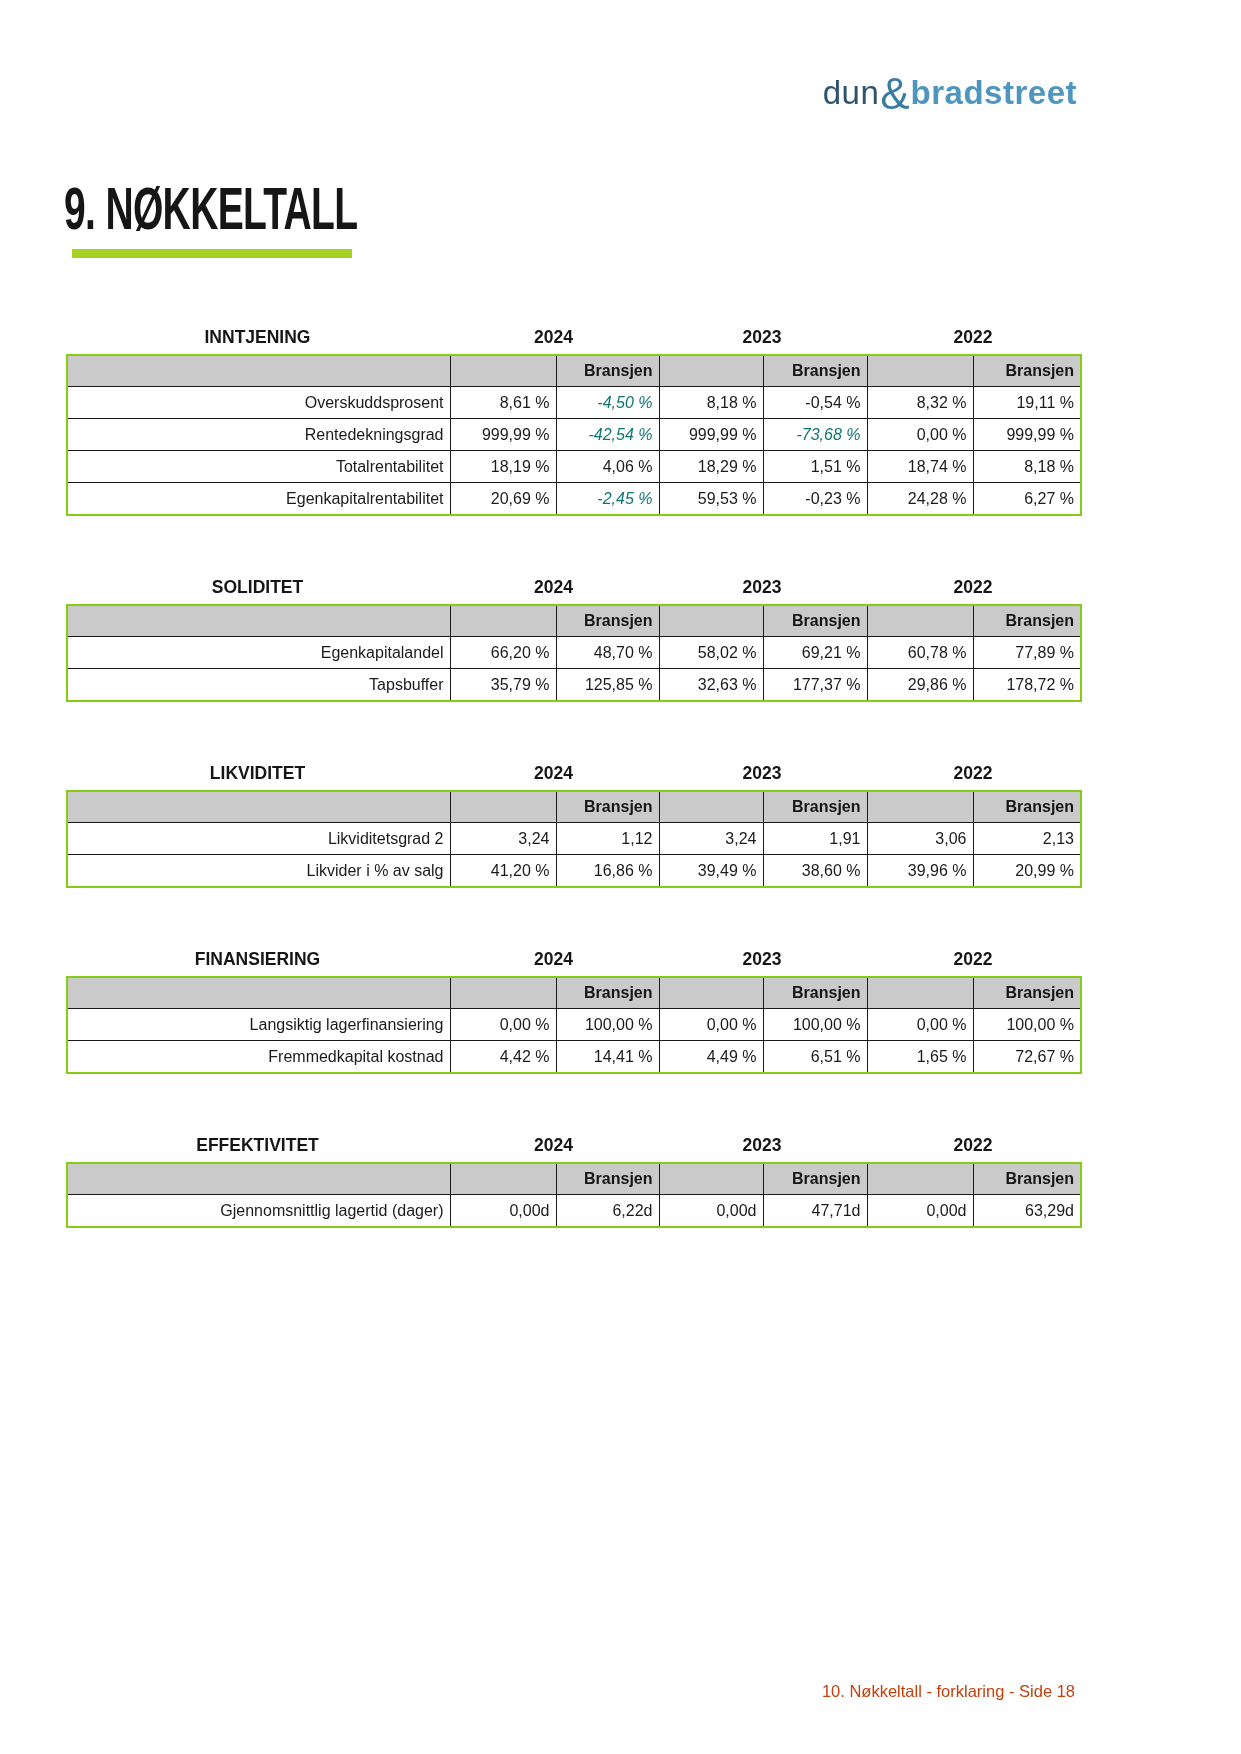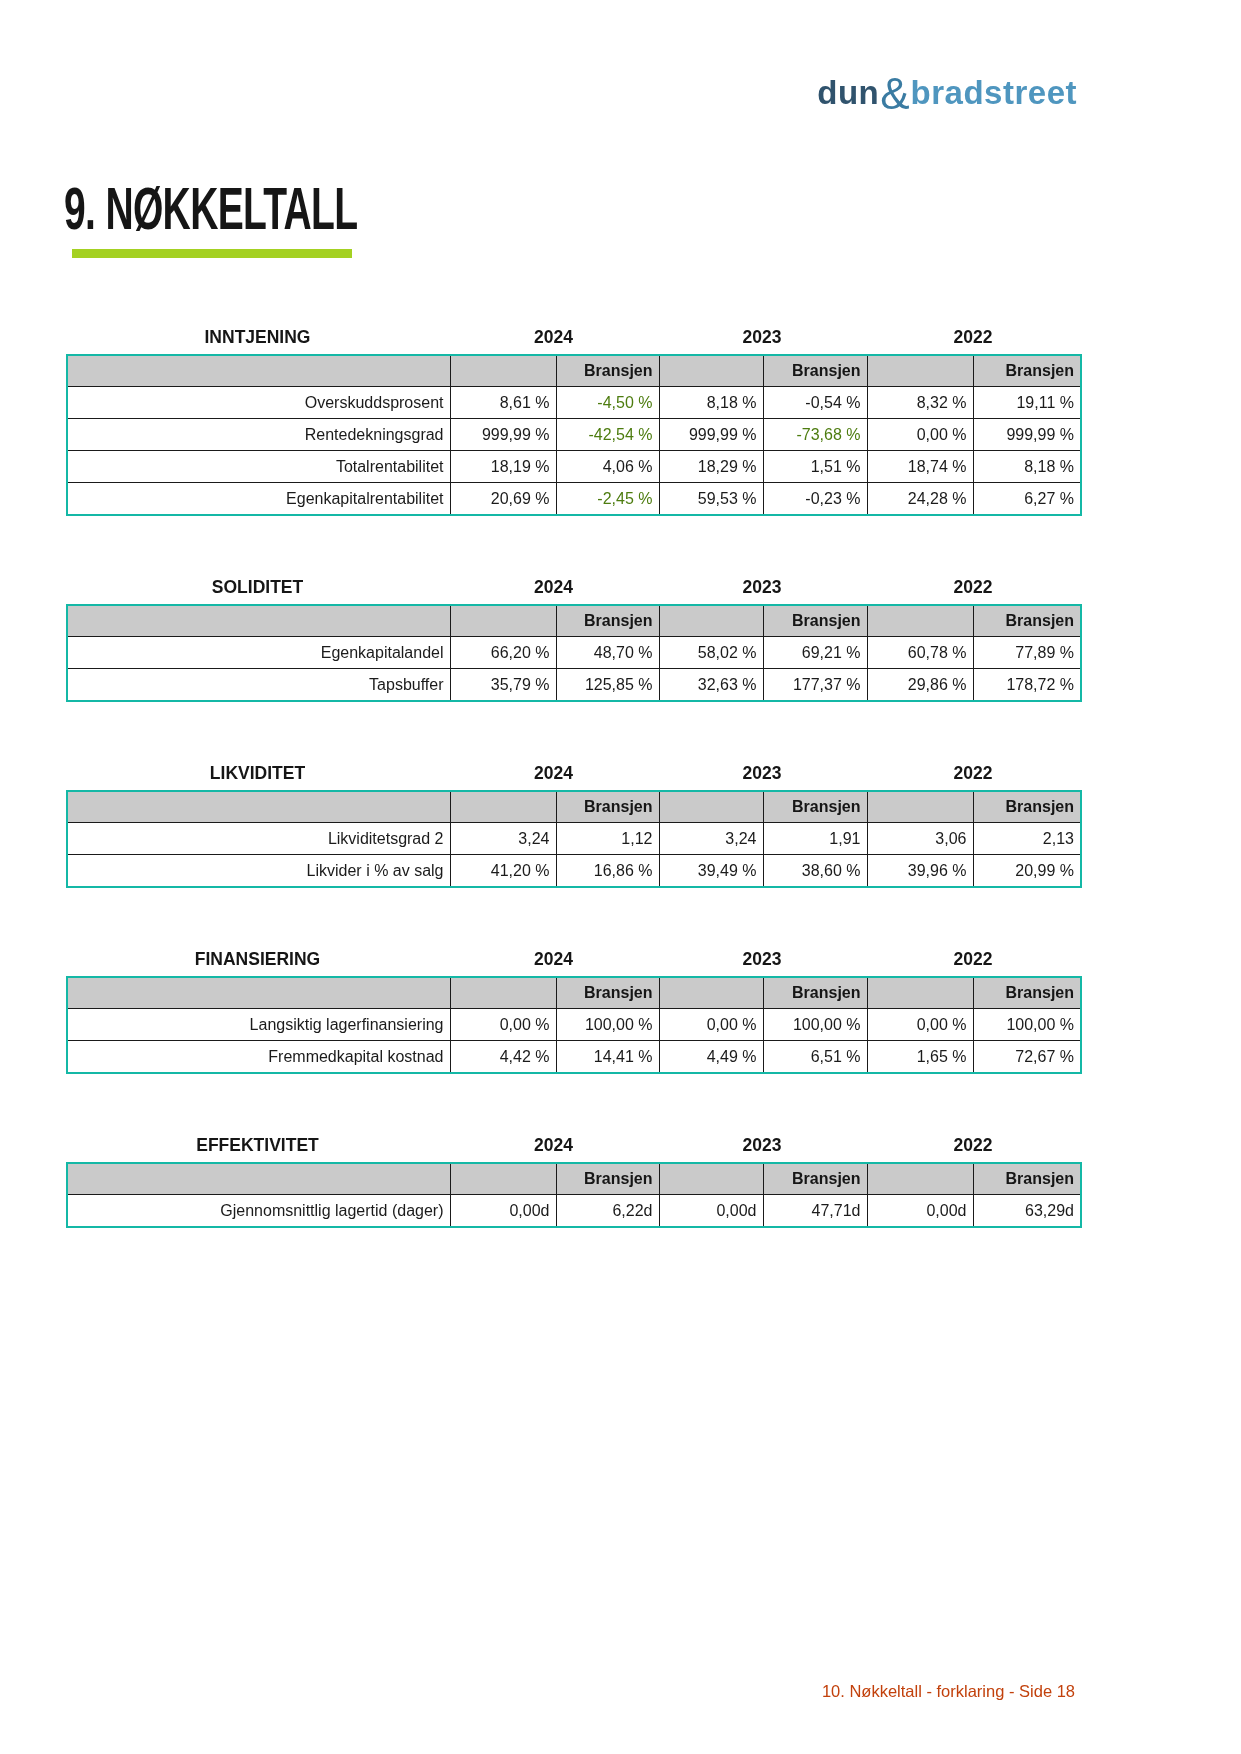--- a/index.html
+++ b/index.html
@@ -14,21 +14,21 @@
   }
 
   
   .logo{
     position:absolute;
     top:70px;right:164px;
     display:flex;align-items:center;
     line-height:1;
     user-select:none;
   }
-  .logo-dun{font-size:33px;font-weight:700;color:#30536d;letter-spacing:.5px;}
+  .logo-dun{font-size:33px;font-weight:400;color:#30536d;letter-spacing:.5px;}
   .logo-amp{font-size:44px;font-weight:400;color:#3a7ba2;margin:0 1px;position:relative;top:2px;}
   .logo-brad{font-size:33px;font-weight:700;color:#4f96bf;letter-spacing:.5px;}
 
   
   h1{
     margin:186px 0 0 64px;
     font-size:60px;
     line-height:46px;
     font-weight:bold;
     letter-spacing:-1px;
@@ -57,21 +57,21 @@
     color:#161616;
   }
   .section-title{text-align:center;}
   .year-label{text-align:center;}
 
   table.kpi-table{
     border-collapse:collapse;
     table-layout:fixed;
     width:1014px;
     font-size:16px;
-    border:2px solid #14b8a6;
+    border:2px solid #84cc16;
   }
   col.c-label{width:383px;}
   col.c1{width:106px;} col.c2{width:103px;} col.c3{width:104px;}
   col.c4{width:104px;} col.c5{width:106px;} col.c6{width:108px;}
 
   .kpi-table th,.kpi-table td{
     border:1.5px solid #1a1a1a;
     padding:0 6px;
     white-space:nowrap;
     overflow:hidden;
@@ -80,21 +80,21 @@
   .kpi-table thead th{
     background:#cacaca;
     height:30px;
     font-size:16px;
   }
   th.bransjen-head{text-align:right;font-weight:bold;color:#161616;}
   th.val-head,th.corner-head{font-weight:normal;}
   .kpi-table tbody td{height:31px;}
   td.label-cell{text-align:right;padding-left:5px;}
   td.value-cell{text-align:right;}
-  td.neg{color:#4d7c0f;}
+  td.neg{color:#0f766e;font-style:italic;}
 
   
   .footer{
     position:absolute;
     right:166px;bottom:53px;
     font-size:16.5px;
     color:#c2410c;
   }
 </style>
 </head>

